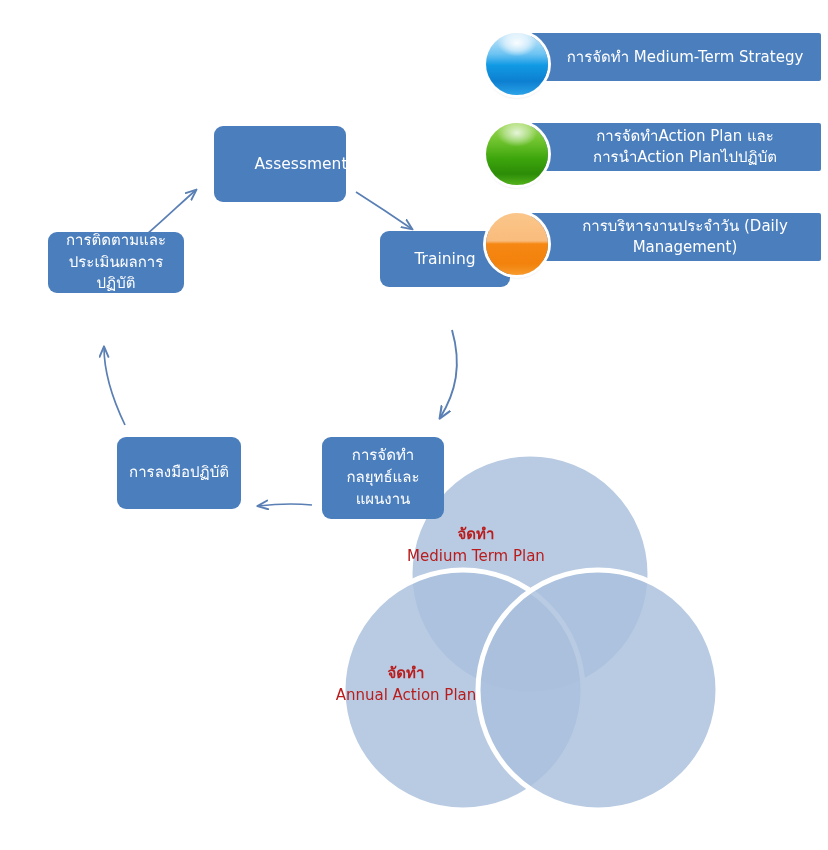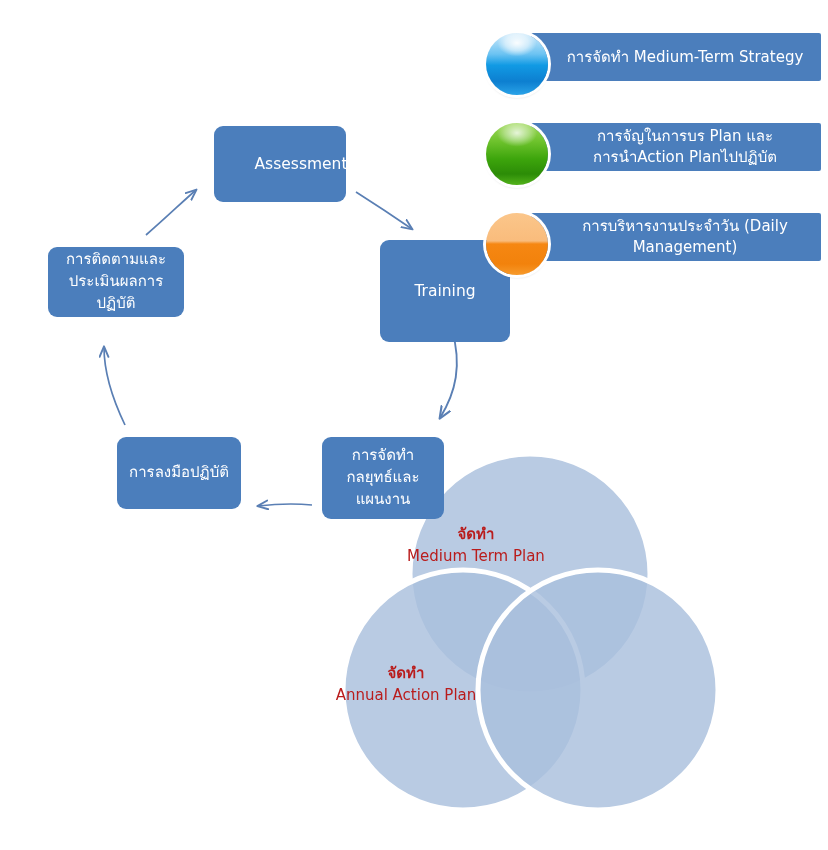--- a/index.html
+++ b/index.html
@@ -30,22 +30,22 @@
     text-align: center;
     line-height: 1.45;
     box-sizing: border-box;
     padding: 4px 6px;
   }
   .proc-box .txt {
     display: block;
     white-space: pre-line;
   }
   .proc-assessment { left: 214px; top: 126px; width: 132px; height: 76px; font-size: 15.5px; padding-left: 48px; }
-  .proc-monitor    { left: 48px;  top: 247px; width: 136px; height: 70px; font-size: 15px; align-items: center; }
-  .proc-training   { left: 380px; top: 240px; width: 130px; height: 102px; font-size: 15.5px; }
+  .proc-monitor    { left: 48px;  top: 232px; width: 136px; height: 61px; font-size: 15px; align-items: center; }
+  .proc-training   { left: 380px; top: 231px; width: 130px; height: 56px; font-size: 15.5px; }
   .proc-strategy   { left: 322px; top: 437px; width: 122px; height: 82px; font-size: 15px; }
   .proc-implement  { left: 117px; top: 437px; width: 124px; height: 72px; font-size: 15px; justify-content: center; }
 
   
   .arrows {
     position: absolute;
     left: 0; top: 0;
     width: 828px; height: 850px;
     pointer-events: none;
   }
@@ -193,21 +193,21 @@
 
   <div class="badge badge-1">
     <div class="badge-bar">
       <span>การจัดทำ Medium-Term Strategy</span>
     </div>
     <div class="badge-sphere sphere-blue"></div>
   </div>
 
   <div class="badge badge-2">
     <div class="badge-bar">
-      <span>การจัญในการบร Plan และการนำAction Planไปปฏิบัต</span>
+      <span>การจัดทำAction Plan และการนำAction Planไปปฏิบัต</span>
     </div>
     <div class="badge-sphere sphere-green"></div>
   </div>
 
   <div class="badge badge-3">
     <div class="badge-bar">
       <span>การบริหารงานประจำวัน (Daily Management)</span>
     </div>
     <div class="badge-sphere sphere-orange"></div>
   </div>

